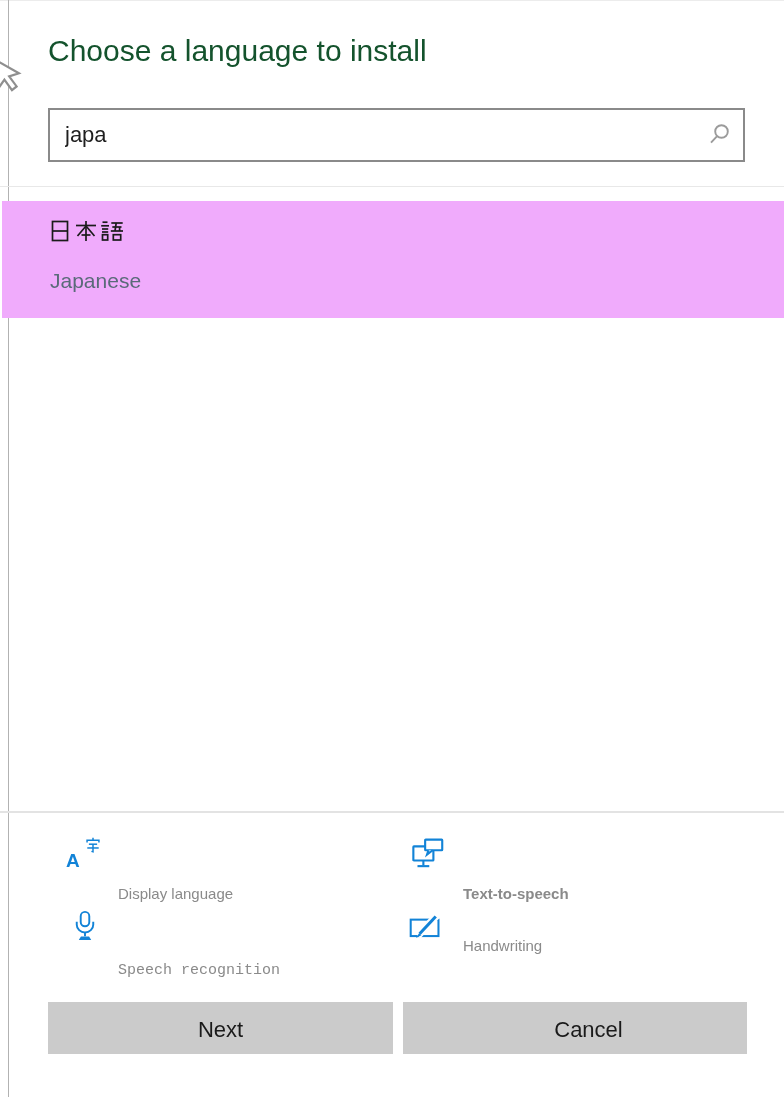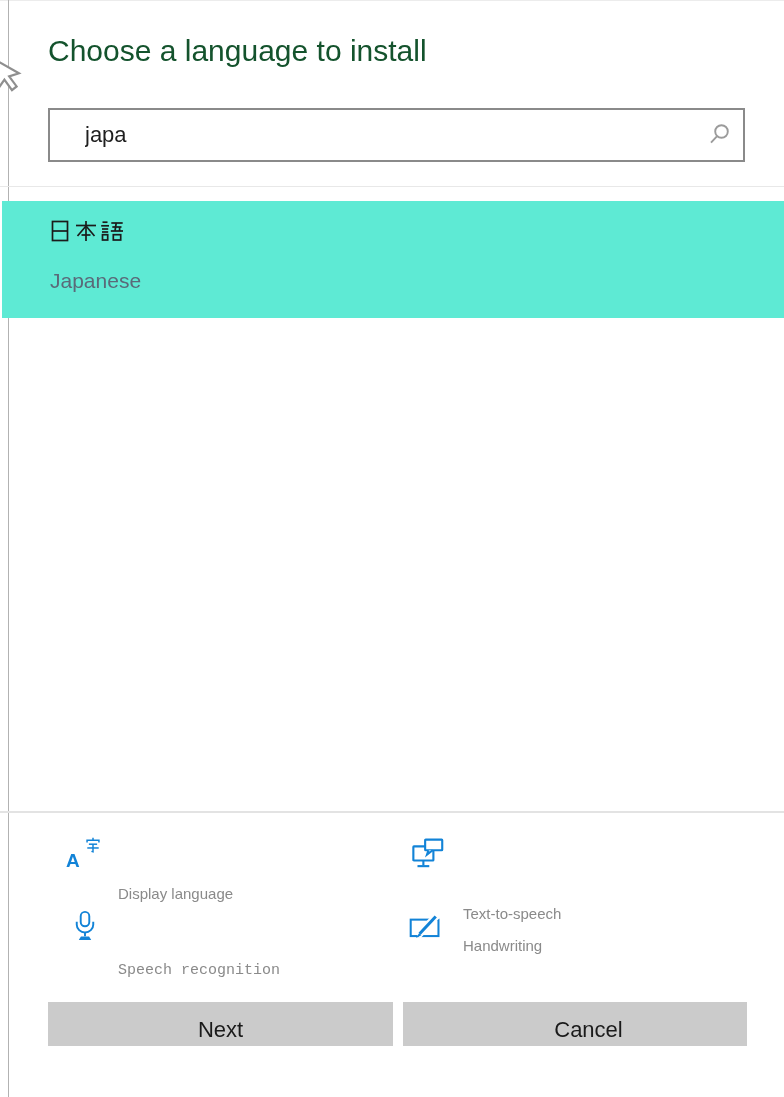--- a/index.html
+++ b/index.html
@@ -12,62 +12,62 @@
   .left-edge{position:absolute;left:8px;top:0;width:1px;height:1097px;background:#b2b2b2;}
 
   .page-title{
     position:absolute;left:48px;top:33px;
     font-size:30px;color:#14532d;line-height:1.2;white-space:nowrap;
   }
 
   .search-box{
     position:absolute;left:48px;top:108px;width:697px;height:54px;
     border:2px solid #8a8a8a;box-sizing:border-box;background:#fff;
-    display:flex;align-items:center;padding-left:20px;
+    display:flex;align-items:center;
   }
   .search-box input{
     flex:1;height:100%;border:none;outline:none;background:transparent;
     font-family:"Liberation Sans", sans-serif;font-size:22px;color:#1f1f1f;
     padding:0 0 0 15px;
   }
   .search-icon-wrap{width:46px;display:flex;justify-content:center;align-items:center;}
 
   .divider-top{position:absolute;left:0;top:186px;width:784px;height:1px;background:#e8e8e8;}
   .divider-legend{position:absolute;left:0;top:811px;width:784px;height:2px;background:#e3e3e3;}
 
   .result-row{
     position:absolute;left:2px;top:201px;width:782px;height:117px;
-    background:#5eead4;
+    background:#f0abfc;
   }
   .native-name{position:absolute;left:46px;top:18px;display:flex;gap:2px;}
   .native-name svg{display:block;}
   .kanji{stroke:#1b1b1b;stroke-width:1.7;fill:none;}
   .english-name{position:absolute;left:48px;top:67px;font-size:21px;color:#5a6a79;line-height:1.2;}
 
   .legend-label{
     position:absolute;font-size:15px;color:#8a8a8a;line-height:1.2;white-space:nowrap;margin-top:47px;
   }
   .lbl-display{left:118px;top:838px;}
-  .lbl-tts{left:463px;top:858px;}
+  .lbl-tts{left:463px;top:838px;font-weight:bold;}
   .lbl-speech{left:118px;top:915px;font-family:Liberation Mono, monospace;}
   .lbl-hand{left:463px;top:890px;}
 
   .legend-icon{position:absolute;}
   .icon-translate{left:66px;top:837px;width:35px;height:33px;}
   .icon-translate .a-glyph{
     position:absolute;left:0;bottom:0;font-size:19px;font-weight:600;color:#1283d7;line-height:1;
   }
   .icon-translate svg{position:absolute;right:0;top:0;}
   .icon-tts{left:411px;top:838px;}
   .icon-mic{left:70px;top:910px;}
   .icon-hand{left:409px;top:913px;}
   .blueline{stroke:#1283d7;fill:none;}
 
   .dlg-button{
-    position:absolute;top:1002px;height:44px;background:#cbcbcb;border:none;
+    position:absolute;top:1002px;height:52px;background:#cbcbcb;border:none;
     font-family:"Liberation Sans", sans-serif;font-size:22px;color:#1a1a1a;
     text-align:center;line-height:56px;padding:0;cursor:default;
   }
   .btn-next{left:48px;width:345px;}
   .btn-cancel{left:403px;width:344px;padding-left:27px;}
 
   .mouse-cursor{position:absolute;left:-7px;top:51px;transform:rotate(-14deg);}
 </style>
 </head>
 <body>

